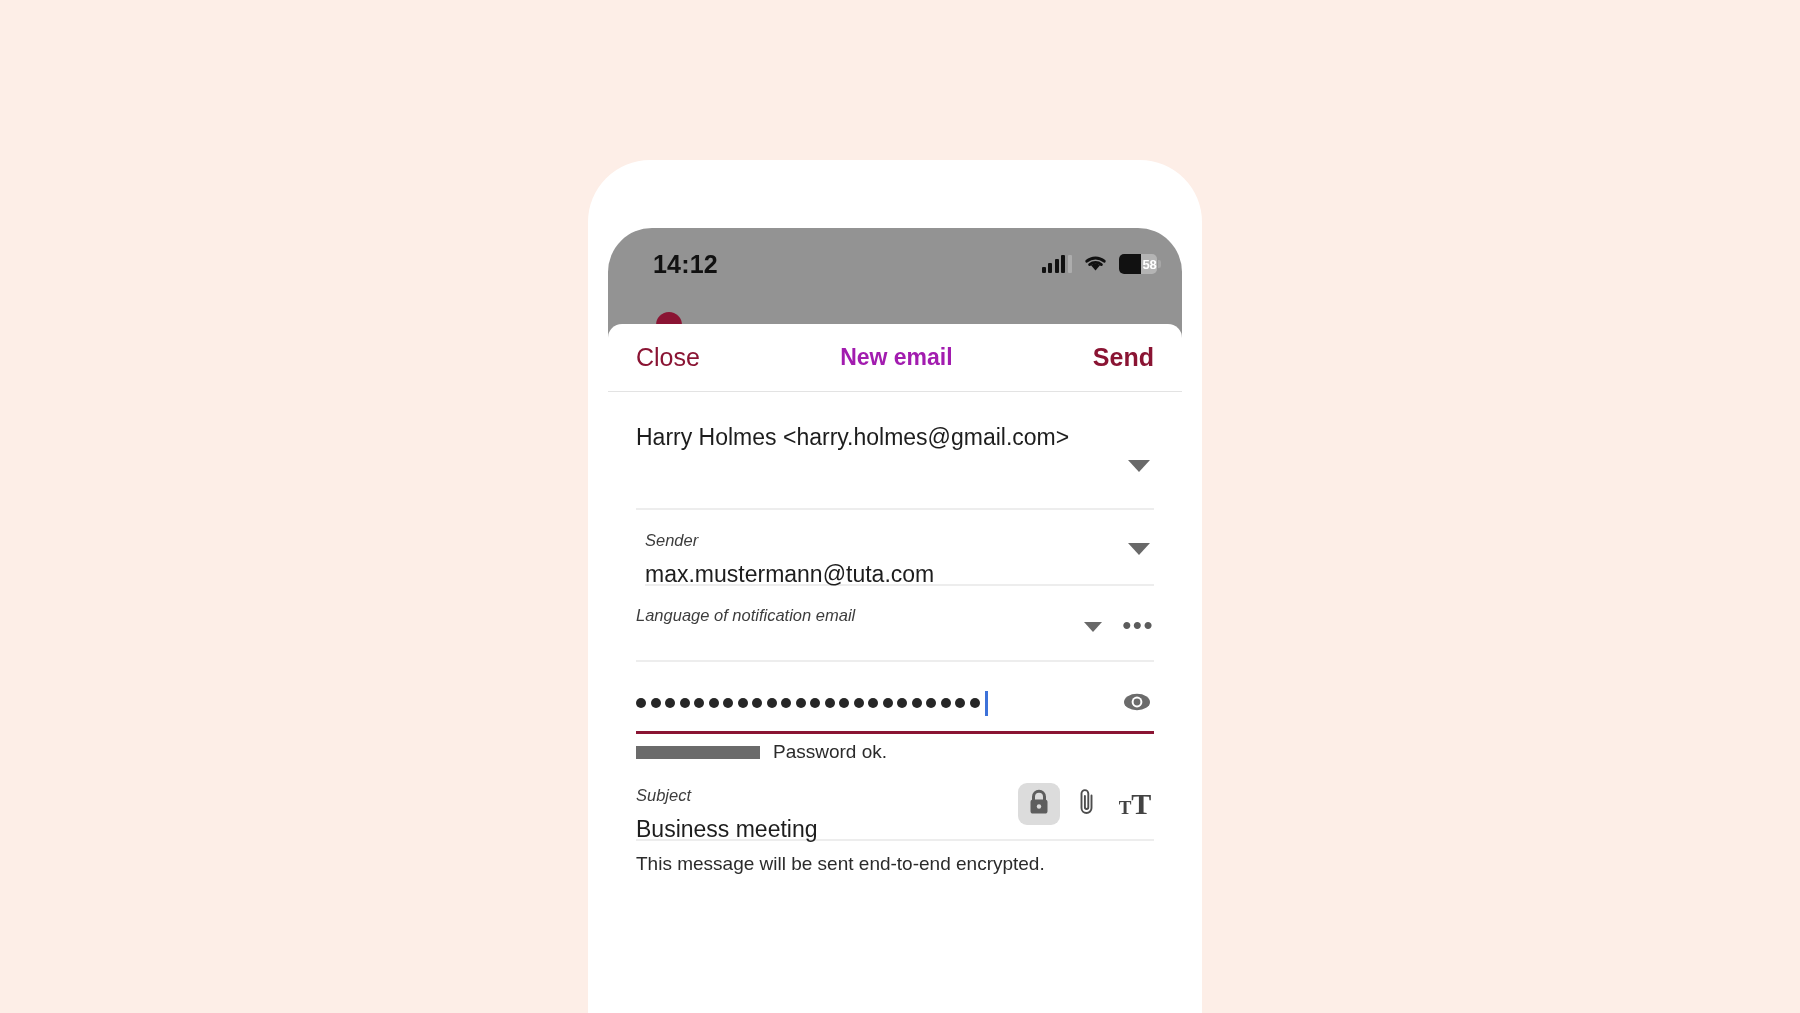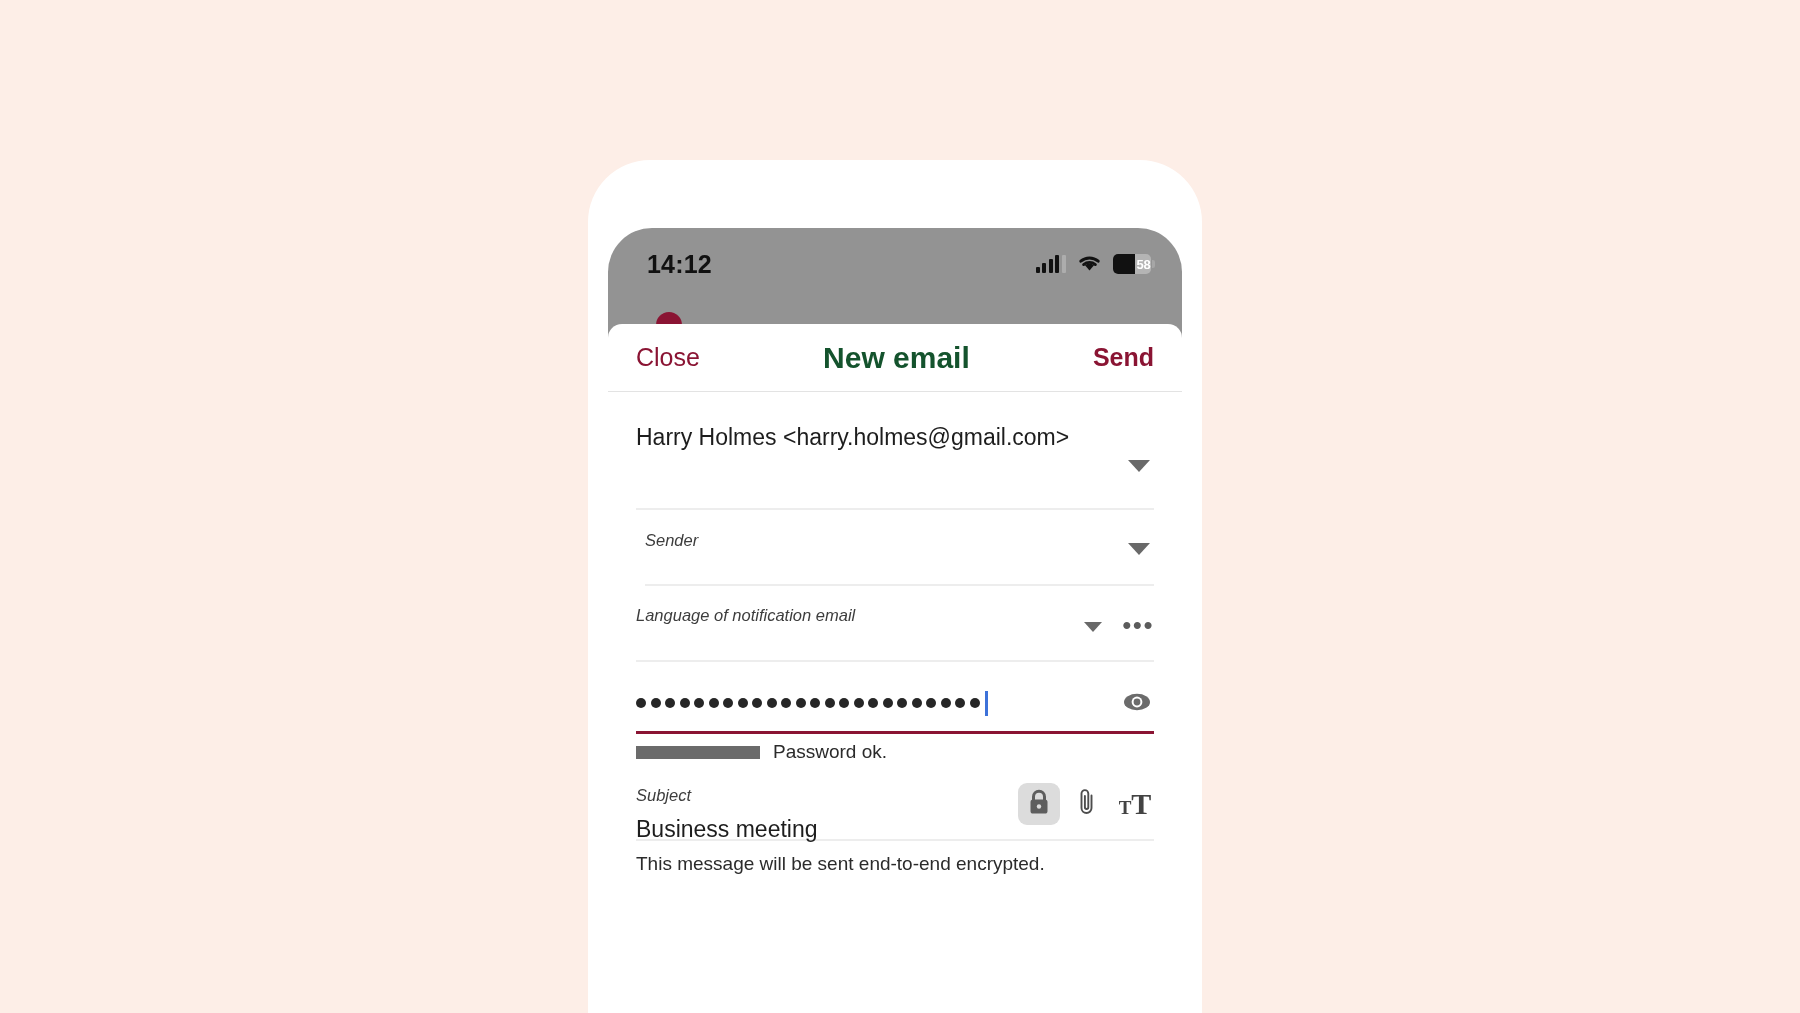--- a/index.html
+++ b/index.html
@@ -35,21 +35,21 @@
     width: 574px;
     height: 792px;
     background: #939393;
     border-radius: 44px 44px 0 0;
     overflow: hidden;
   }
 
   
   #status-bar {
     position: absolute;
-    left: 5px;
+    left: 11px;
     top: 0;
     width: 100%;
     height: 62px;
     display: flex;
     align-items: center;
     justify-content: space-between;
     padding: 10px 32px 0 34px;
   }
   #status-time {
     font-size: 25px;
@@ -138,23 +138,23 @@
   #close-button, #send-button {
     font-size: 25px;
     color: #8A1433;
     font-weight: bold;
     background: none; border: none;
     cursor: pointer;
     font-family: inherit;
   }
   #close-button { font-weight: normal; }
   #modal-title {
-    font-size: 30px;
+    font-size: 23px;
     font-weight: bold;
-    color: #14532d;
+    color: #a21caf;
   }
 
   
   #modal-body {
     flex: 1 1 auto;
     padding: 0 28px;
     overflow: hidden;
   }
 
   .field-label {
@@ -356,20 +356,21 @@
 
       <div id="modal-body">
 
         <div id="field-to">
           <div class="field-value">Harry Holmes &lt;harry.holmes@gmail.com&gt;</div>
           <div id="to-caret" class="caret-down"></div>
         </div>
 
         <div id="field-sender">
           <div class="field-label">Sender</div>
+          <div class="field-value">max.mustermann@tuta.com</div>
           <div id="sender-caret" class="caret-down"></div>
         </div>
 
         <div id="field-language">
           <div class="field-label">Language of notification email</div>
           <div id="language-caret" class="caret-down"></div>
           <div id="language-more">•••</div>
         </div>
 
         <div id="field-password">

